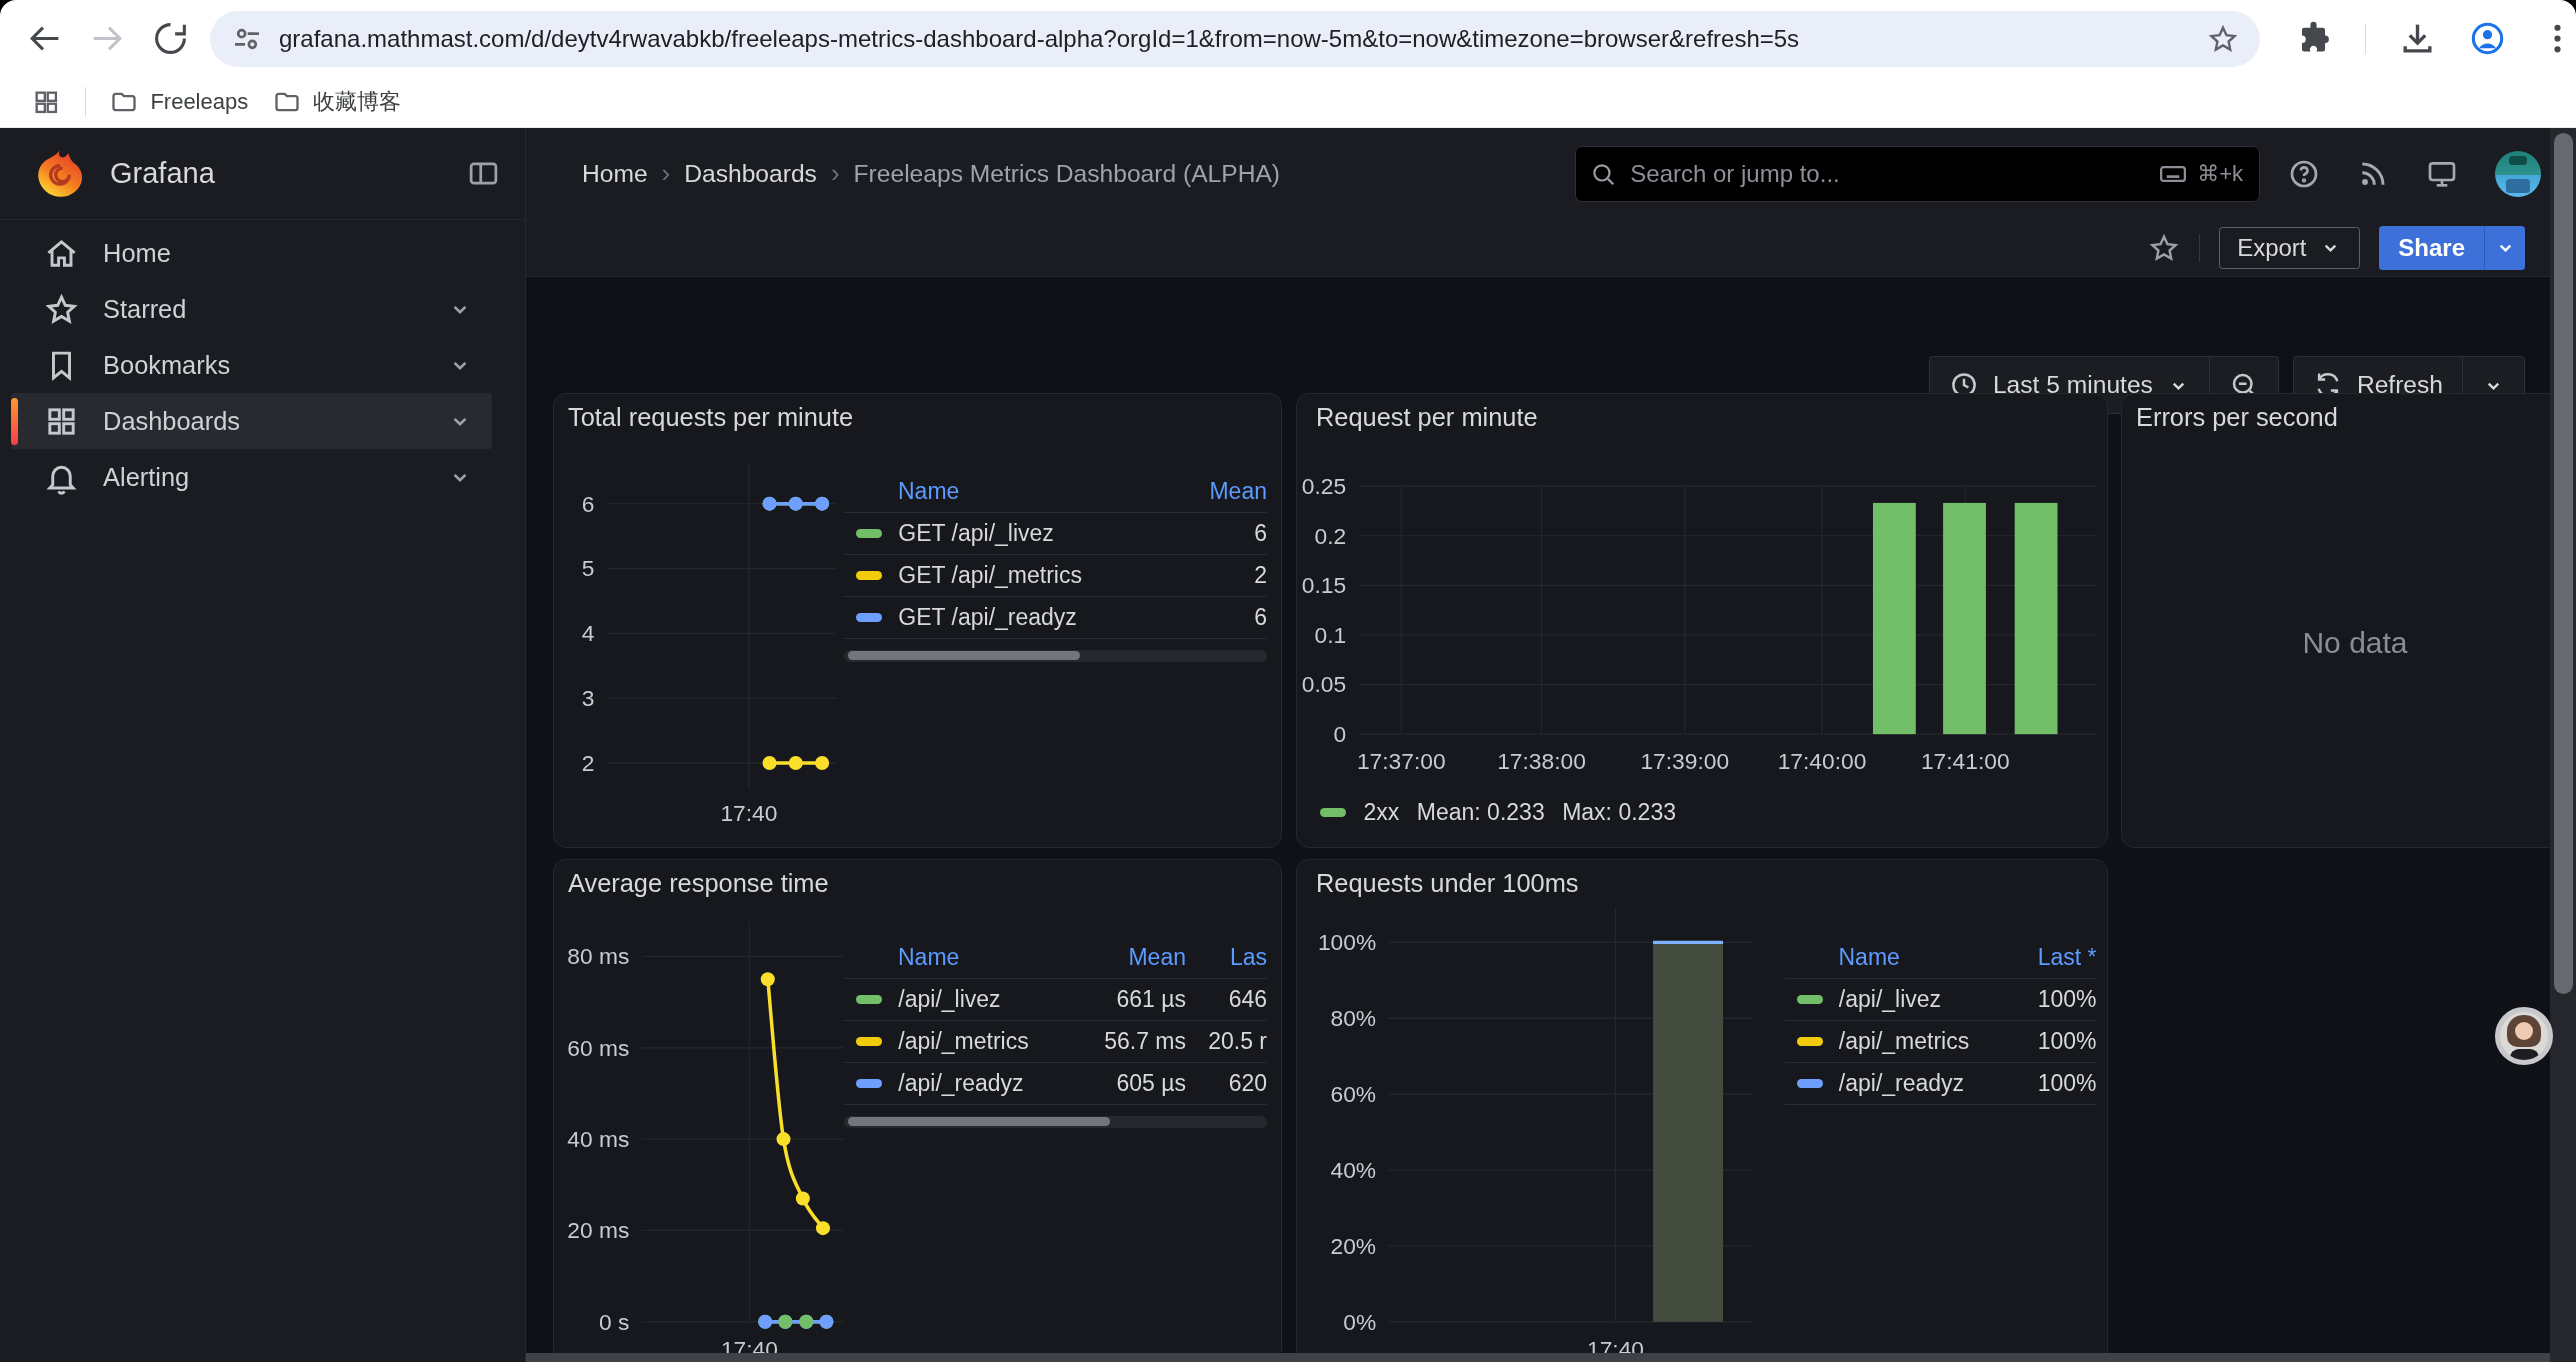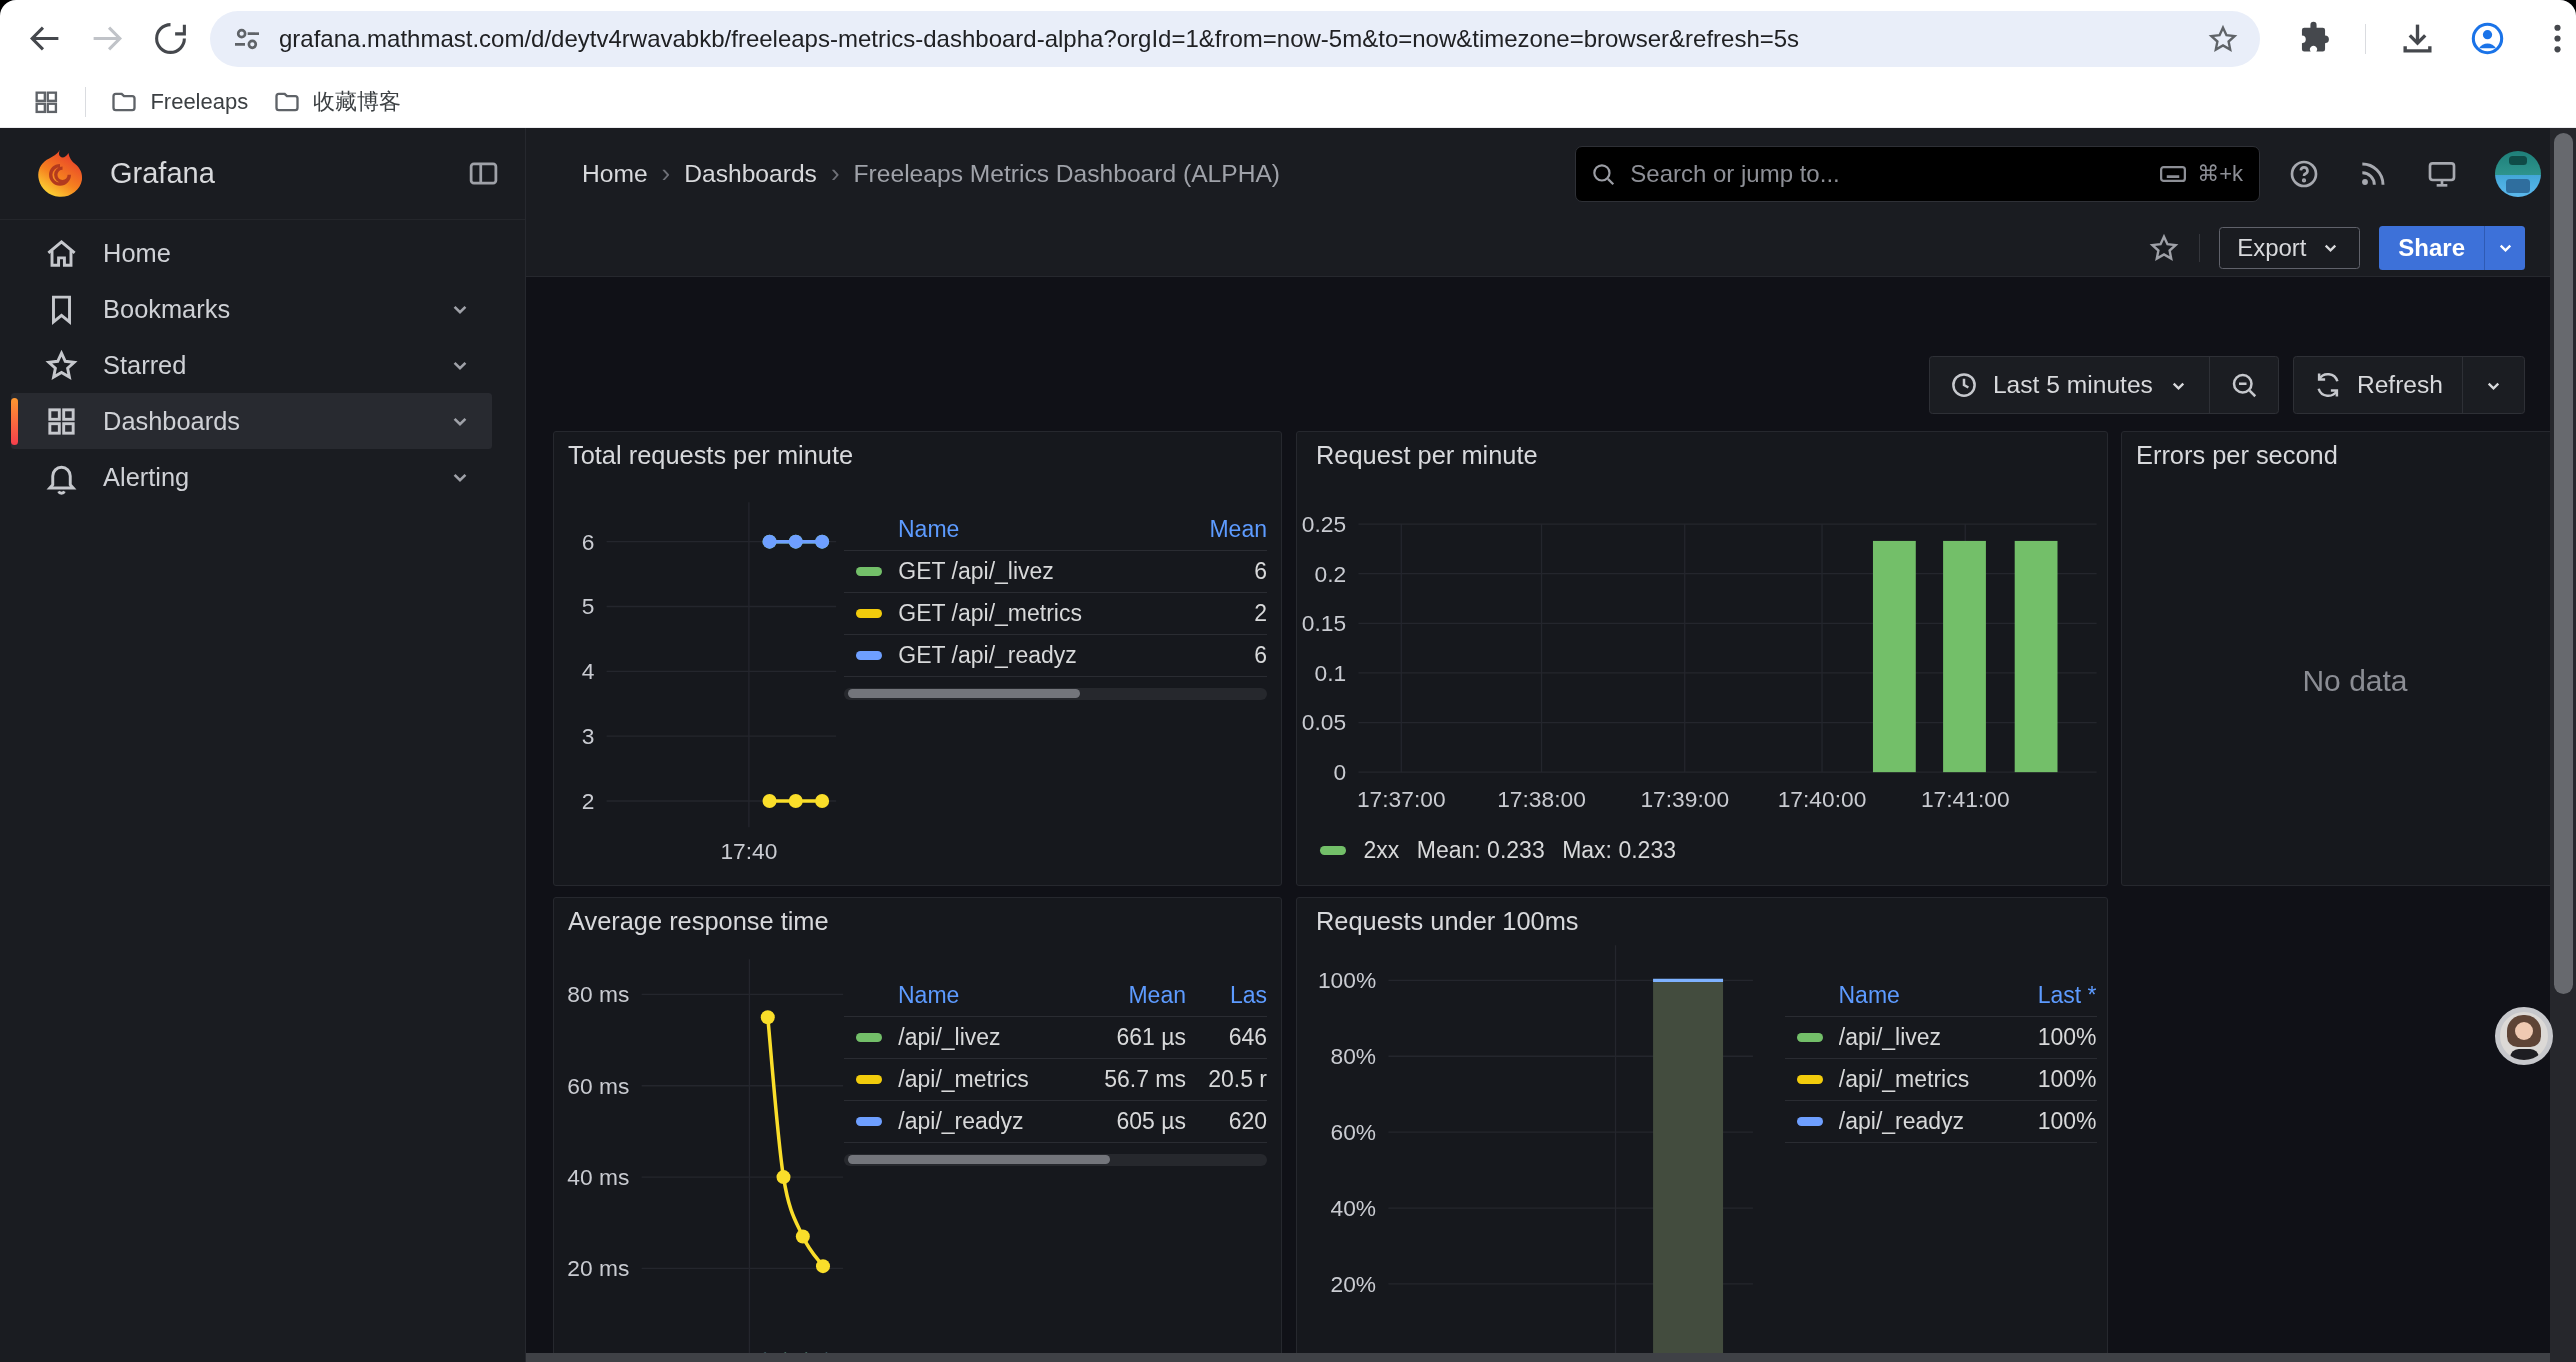--- a/index.html
+++ b/index.html
@@ -65,21 +65,21 @@
   .share-chev{width:40px;border-left:0.9px solid #2F5BB4;display:flex;align-items:center;justify-content:center;}
   .chev-ic{width:23px;height:23px;color:currentColor;}
   
   .canvas{position:absolute;left:0;top:149px;right:0;bottom:0;background:#101117;}
   .time-row{position:absolute;top:39px;right:51px;display:flex;gap:14px;margin-top:40px;}
   .tr-group{display:flex;height:58px;background:#1B1D22;border:0.9px solid #2E3036;border-radius:3.5px;align-items:stretch;box-sizing:border-box;}
   .tr-sec{display:flex;align-items:center;gap:14px;padding:0 19px;font-size:24.6px;color:#D8D9DC;font-weight:500;cursor:pointer;}
   .tr-sec+.tr-sec{border-left:0.9px solid #2E3036;}
   .tr-ic{width:30px;height:30px;color:#C6C8CD;}
   
-  .panel{position:absolute;background:#16181D;border:0.9px solid #26282E;border-radius:3px;overflow:hidden;box-sizing:border-box;margin-top:38px;}
+  .panel{position:absolute;background:#16181D;border:0.9px solid #26282E;border-radius:13px;overflow:hidden;box-sizing:border-box;}
   .p1{left:27px;top:116px;width:729px;height:455px;}
   .p2{left:770px;top:116px;width:812px;height:455px;}
   .p3{left:1595px;top:116px;width:468px;height:455px;}
   .p4{left:27px;top:582px;width:729px;height:503px;}
   .p5{left:770px;top:582px;width:812px;height:503px;}
   .panel-title{position:absolute;top:8.8px;left:14px;font-size:25.4px;color:#D8D9DC;font-weight:500;cursor:pointer;z-index:2;}
   .p2 .panel-title,.p5 .panel-title{left:19px;}
   svg.chart{position:absolute;left:0;top:0;}
   svg text{font-family:"Liberation Sans",sans-serif;}
   .legend-table{position:absolute;top:77px;right:14px;width:423px;z-index:2;}
@@ -206,32 +206,32 @@
       <nav class="sb-nav">
         <div class="sb-item">
           <svg class="nav-ic" viewBox="0 0 24 24" fill="none" stroke="currentColor" stroke-width="2">
               <path d="M3 11.5 L12 4 l9 7.5"></path>
               <path d="M5.5 10 V20 h4.5 v-5 h4 v5 h4.5 V10"></path>
             </svg>
           <span>Home</span>
         </div>
         <div class="sb-item">
           <svg class="nav-ic" viewBox="0 0 24 24" fill="none" stroke="currentColor" stroke-width="2">
-              <path d="M6.5 3.5 h11 V20.5 l-5.5 -4.5 -5.5 4.5 z"></path>
-            </svg>
-          <span>Bookmarks</span>
+              <path d="M12 3.5l2.6 5.6 6.1.7-4.5 4.1 1.2 6-5.4-3.1-5.4 3.1 1.2-6-4.5-4.1 6.1-.7z"></path>
+            </svg>
+          <span>Starred</span>
           <svg class="chev" viewBox="0 0 24 24" fill="none" stroke="currentColor" stroke-width="2.4">
               <path d="M7 10 l5 5 5-5"></path>
             </svg>
         </div>
         <div class="sb-item">
           <svg class="nav-ic" viewBox="0 0 24 24" fill="none" stroke="currentColor" stroke-width="2">
-              <path d="M12 3.5l2.6 5.6 6.1.7-4.5 4.1 1.2 6-5.4-3.1-5.4 3.1 1.2-6-4.5-4.1 6.1-.7z"></path>
-            </svg>
-          <span>Starred</span>
+              <path d="M6.5 3.5 h11 V20.5 l-5.5 -4.5 -5.5 4.5 z"></path>
+            </svg>
+          <span>Bookmarks</span>
           <svg class="chev" viewBox="0 0 24 24" fill="none" stroke="currentColor" stroke-width="2.4">
               <path d="M7 10 l5 5 5-5"></path>
             </svg>
         </div>
         <div class="sb-item active">
           <svg class="nav-ic" viewBox="0 0 24 24" fill="none" stroke="currentColor" stroke-width="2">
               <rect x="4" y="4" width="6.5" height="6.5"></rect>
               <rect x="13.5" y="4" width="6.5" height="6.5"></rect>
               <rect x="4" y="13.5" width="6.5" height="6.5"></rect>
               <rect x="13.5" y="13.5" width="6.5" height="6.5"></rect>

